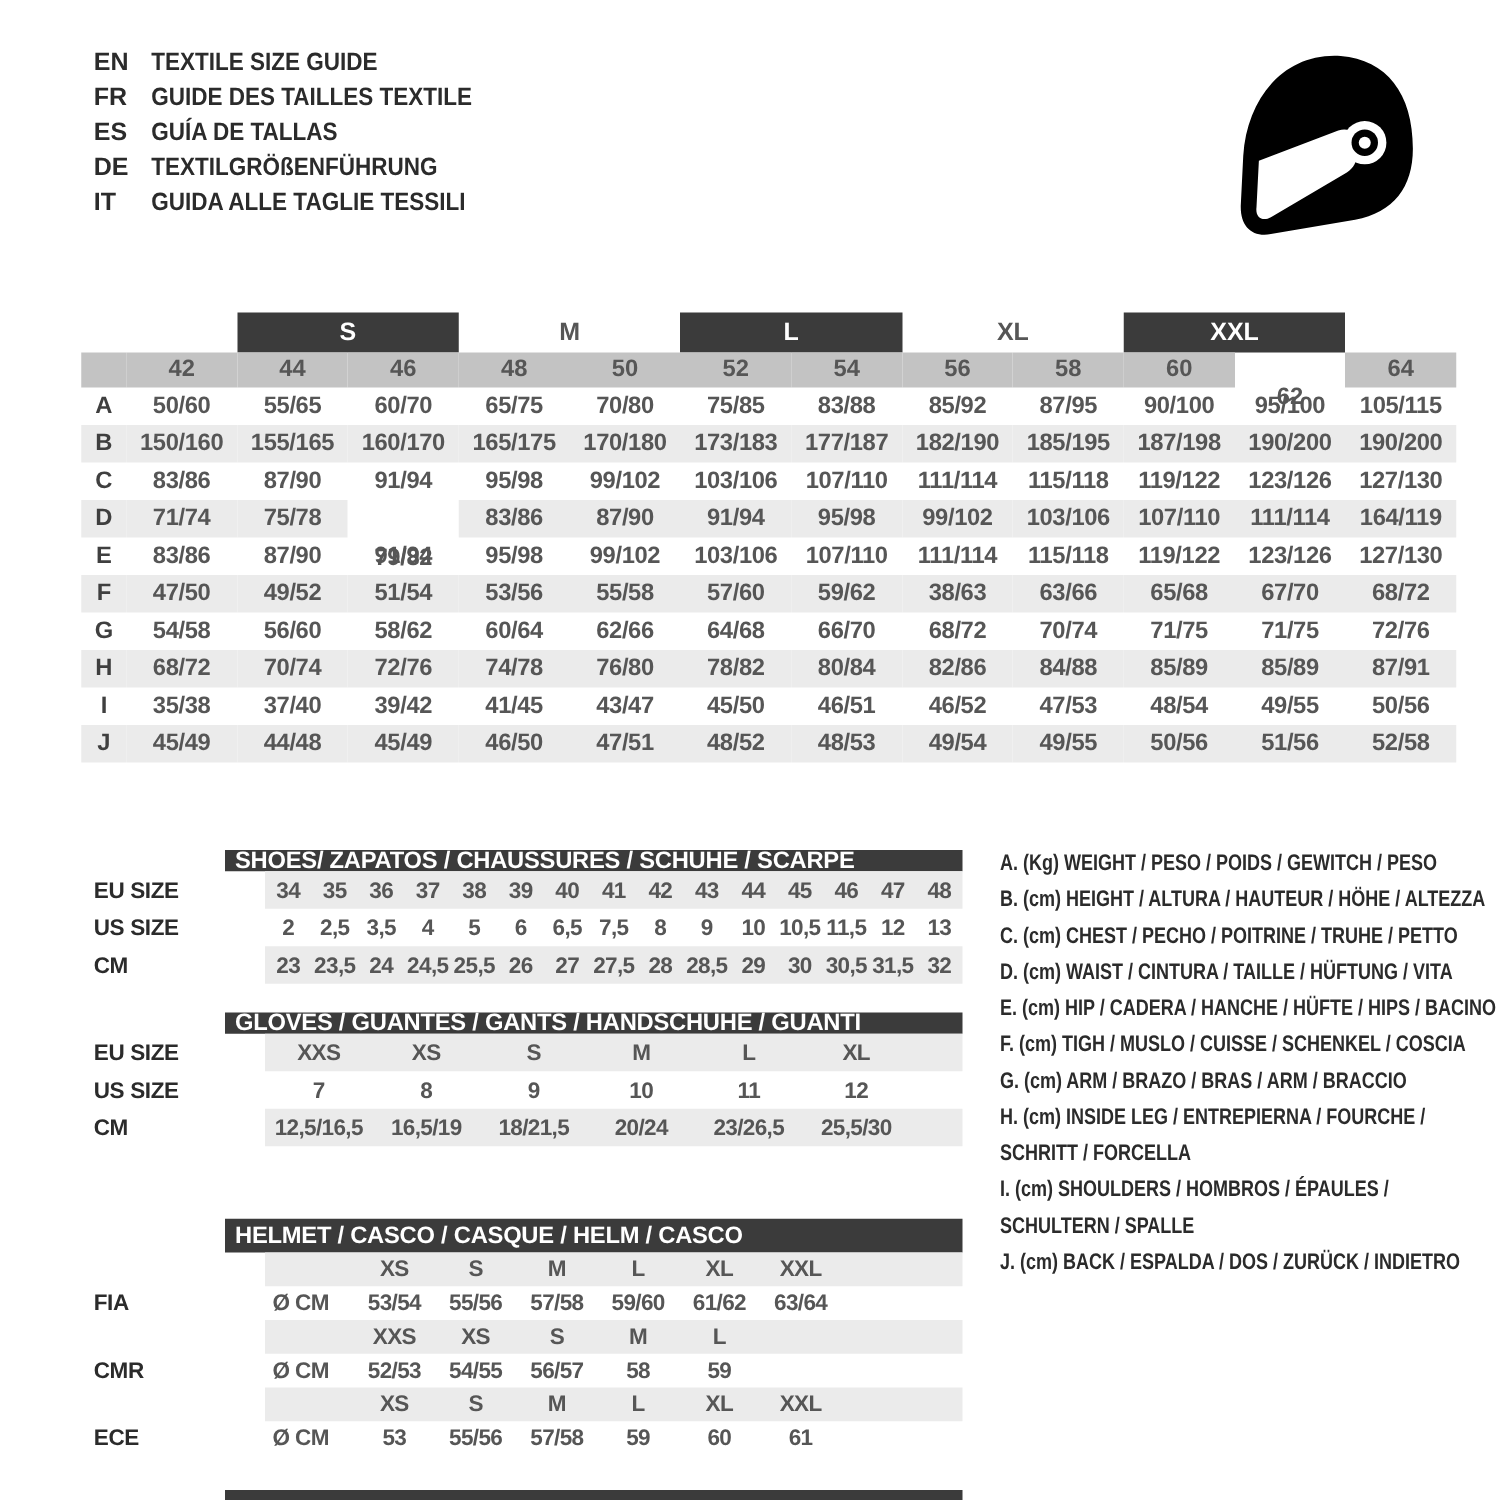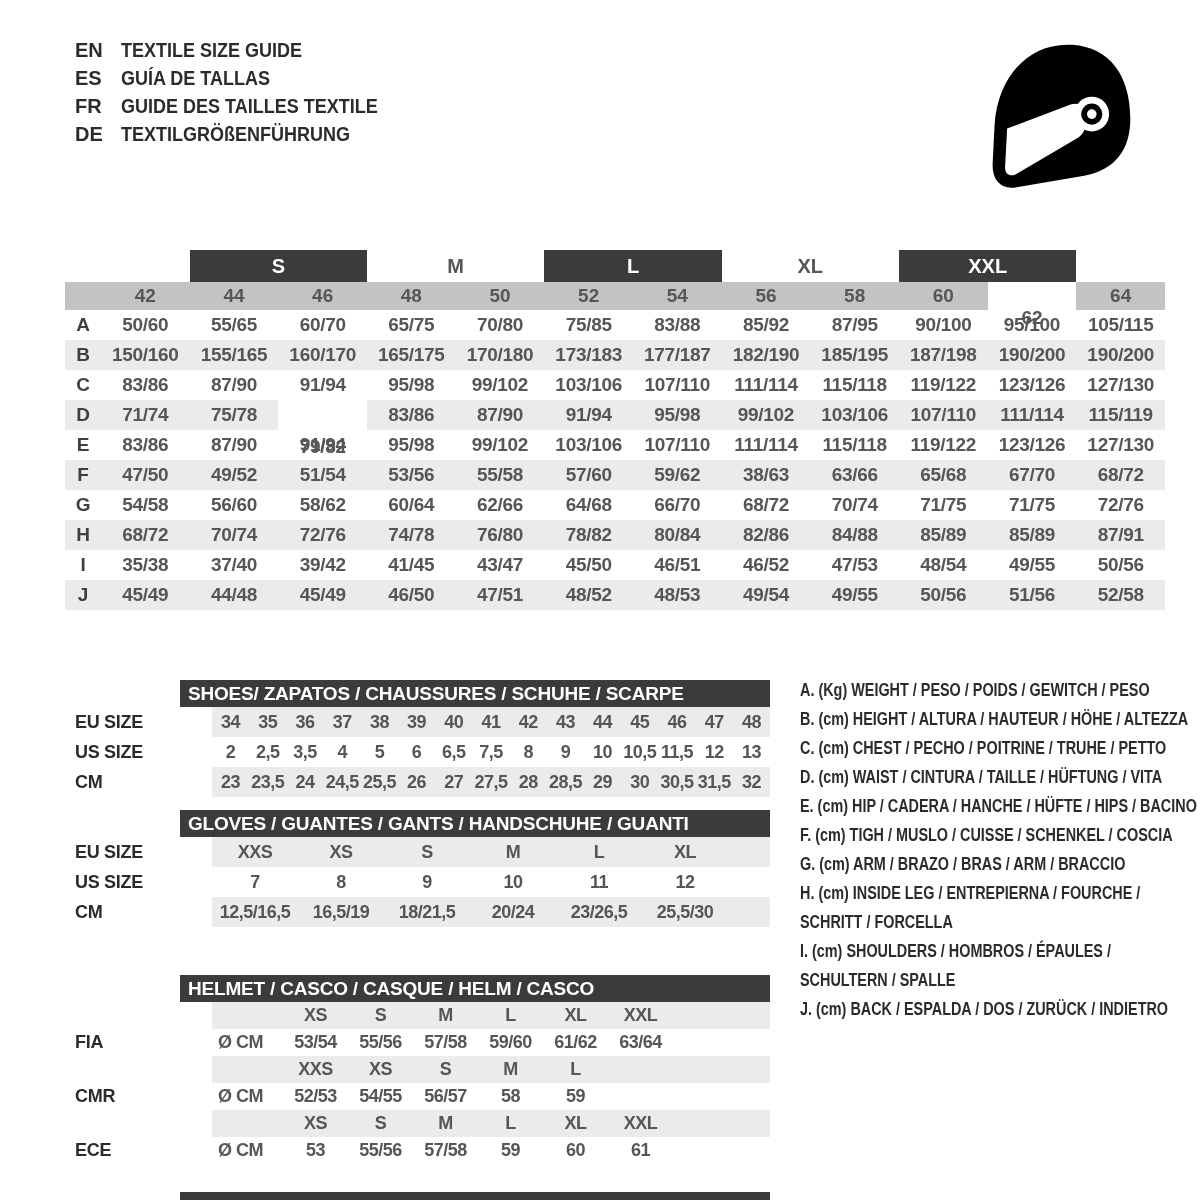--- a/index.html
+++ b/index.html
@@ -27,21 +27,21 @@
        font-size:19px;color:var(--tval);}
   .val{display:flex;align-items:center;justify-content:center;font-size:19px;
        color:var(--tval);letter-spacing:-0.3px;}
   .val.stripe{background:var(--stripe);}
   .val.letter{color:#3f3f3f;}
   
   .sect{position:absolute;left:75px;width:695px;}
   .sect.shoes{top:680px;} .sect.gloves{top:810px;} .sect.helm{top:975px;}
   .srow{display:flex;height:30px;}
   .sect.helm .srow{height:27px;}
-  .srow.title{height:27px;}
+  .srow.title{height:17px;}
   .slbl{width:105px;display:flex;align-items:center;font-size:18px;color:var(--tdark);
         letter-spacing:-0.3px;}
   .sbar{flex:1;background:var(--dark);color:#fff;display:flex;align-items:center;
         padding-left:8px;font-size:19px;letter-spacing:-0.2px;white-space:nowrap;}
   .cells{flex:1;display:flex;margin-left:32px;}
   .cells.gray{background:var(--stripe);}
   .cell{flex:1;display:flex;align-items:center;justify-content:center;font-size:18px;
         color:var(--tval);letter-spacing:-0.5px;white-space:nowrap;}
   .cells.glovec .cell{flex:0 0 86px;}
   .cells.helmc .cell{flex:0 0 65px;}
@@ -57,30 +57,34 @@
 <body>
 
 <div class="page">
 
   <div class="langs">
       <div class="lang-row">
         <div class="lang-code">EN</div>
         <div class="lang-label">TEXTILE SIZE GUIDE</div>
       </div>
       <div class="lang-row">
+        <div class="lang-code">FR</div>
+        <div class="lang-label">GUIDE DES TAILLES TEXTILE</div>
+      </div>
+      <div class="lang-row">
         <div class="lang-code">ES</div>
         <div class="lang-label">GUÍA DE TALLAS</div>
-      </div>
-      <div class="lang-row">
-        <div class="lang-code">FR</div>
-        <div class="lang-label">GUIDE DES TAILLES TEXTILE</div>
       </div>
       <div class="lang-row">
         <div class="lang-code">DE</div>
         <div class="lang-label">TEXTILGRÖßENFÜHRUNG</div>
+      </div>
+      <div class="lang-row">
+        <div class="lang-code">IT</div>
+        <div class="lang-label">GUIDA ALLE TAGLIE TESSILI</div>
       </div>
     </div>
 
   <div class="helmet-ico">
     <svg viewBox="0 0 160 160" width="158" height="154" aria-hidden="true">
       <path d="M92 5 C 45 2 14 40 11 88 L 9 128 C 8 146 18 156 34 153 L 104 141
                C 136 135 152 114 152 82 C 152 36 130 8 92 5 Z" fill="#000"></path>
       <path d="M24 92 L 90 67 C 99 64 105 69 105 77 L 105 89 C 105 95 101 100 95 103
                L 34 139 C 27 143 21 139 22 131 Z" fill="#fff"></path>
       <circle cx="112" cy="77" r="18" fill="#fff"></circle>
@@ -152,21 +156,21 @@
       <div class="val stripe" style="grid-area: 6 / 3;">75/78</div>
       <div class="val stripe" style="grid-area: 6 / 4; margin-top: 47px;">79/82</div>
       <div class="val stripe" style="grid-area: 6 / 5;">83/86</div>
       <div class="val stripe" style="grid-area: 6 / 6;">87/90</div>
       <div class="val stripe" style="grid-area: 6 / 7;">91/94</div>
       <div class="val stripe" style="grid-area: 6 / 8;">95/98</div>
       <div class="val stripe" style="grid-area: 6 / 9;">99/102</div>
       <div class="val stripe" style="grid-area: 6 / 10;">103/106</div>
       <div class="val stripe" style="grid-area: 6 / 11;">107/110</div>
       <div class="val stripe" style="grid-area: 6 / 12;">111/114</div>
-      <div class="val stripe" style="grid-area: 6 / 13;">115/119</div>
+      <div class="val stripe" style="grid-area: 6 / 13;">164/119</div>
       <div class="val letter" style="grid-area: 7 / 1;">E</div>
       <div class="val" style="grid-area: 7 / 2;">83/86</div>
       <div class="val" style="grid-area: 7 / 3;">87/90</div>
       <div class="val" style="grid-area: 7 / 4;">91/94</div>
       <div class="val" style="grid-area: 7 / 5;">95/98</div>
       <div class="val" style="grid-area: 7 / 6;">99/102</div>
       <div class="val" style="grid-area: 7 / 7;">103/106</div>
       <div class="val" style="grid-area: 7 / 8;">107/110</div>
       <div class="val" style="grid-area: 7 / 9;">111/114</div>
       <div class="val" style="grid-area: 7 / 10;">115/118</div>

